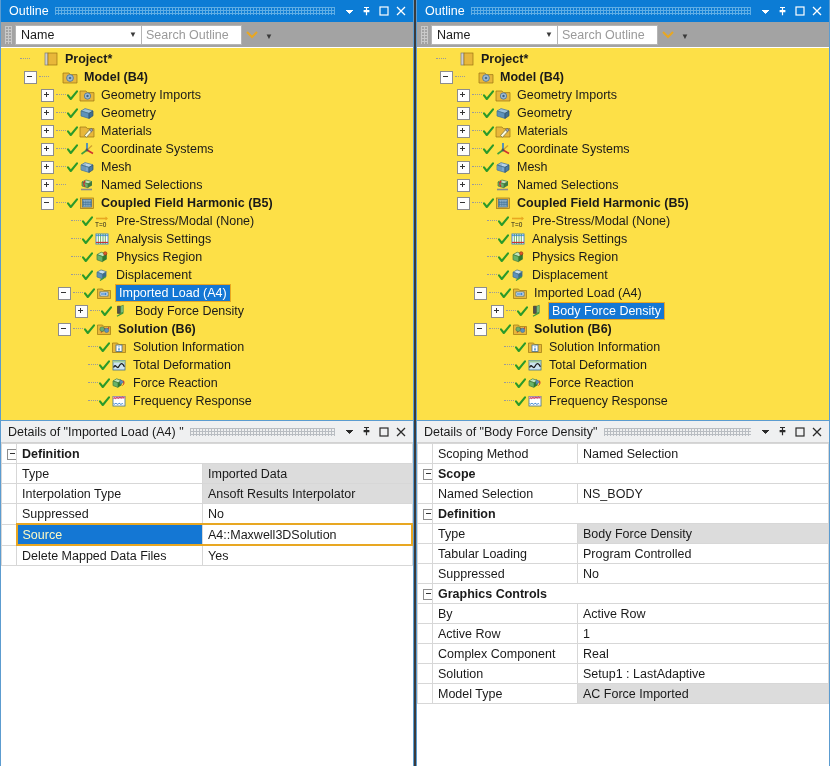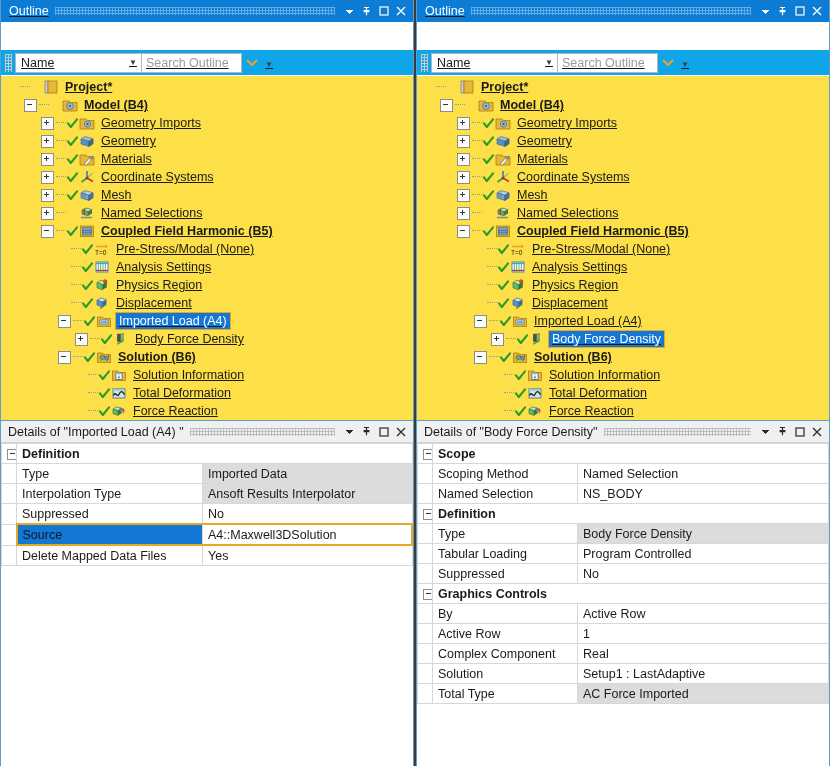--- a/index.html
+++ b/index.html
@@ -22,21 +22,20 @@
   .pane.right{border-left:1px solid #3b3b3b;}
 
   
   .outline-win{
     height:420px;
     display:flex;flex-direction:column;
     box-sizing:border-box;
     border:1px solid #5c9cd0;
     border-top:none;border-bottom:none;
     background:#fff;
-    text-decoration:underline;
   }
   .titlebar{
     height:22px;min-height:22px;
     background:#0c7cd5;
     color:#ffffff;
     display:flex;align-items:center;
     padding:0 4px 0 8px;
     box-sizing:border-box;
     font-size:12.5px;
   }
@@ -55,25 +54,24 @@
     cursor:default;
     color:#ffffff;
     font-size:12px;line-height:1;
   }
   .tbtn svg{display:block;}
 
   
   .outline-toolbar{
     height:26px;min-height:26px;
     display:flex;align-items:center;
-    background:#0ea5e9;
+    background:#a3a3a3;
     padding:0 4px;
     box-sizing:border-box;
     border-bottom:1px solid #ffffff;
-    margin-top:28px;
   }
   .dots{
     width:7px;height:18px;margin-right:3px;
     background-image:
       repeating-linear-gradient(to right,#c9c9c9 0 1px,transparent 1px 3px),
       repeating-linear-gradient(to bottom,#c9c9c9 0 1px,transparent 1px 3px);
     background-size:3px 3px;
   }
   .combo{
     width:127px;height:20px;
@@ -208,21 +206,21 @@
     display:inline-block;width:9px;height:9px;
     border:1px solid #8d8d8d;background:#fdfdfd;position:relative;vertical-align:middle;
   }
   .gexp::before{
     content:"";position:absolute;left:2px;top:3px;width:5px;height:1px;background:#333;
   }
   td.pname{}
   td.pval{}
   td.pval.readonly{background:#dcdcdc;}
   tr.selrow td.pname{
-    background:#1477d4;color:#0f172a;margin-left:9px;
+    background:#1477d4;color:#fef9c3;margin-left:9px;
   }
   tr.selrow td.pname,tr.selrow td.pval{
     border-top:2px solid #e8a722;border-bottom:2px solid #e8a722;
   }
   tr.selrow td.pname{border-left:2px solid #e8a722;}
   tr.selrow td.pval{border-right:2px solid #e8a722;}
 </style>
 </head>
 <body>
 
@@ -1142,30 +1140,30 @@
         </span>
       </div>
       <table class="props">
         <colgroup>
             <col style="width:15px">
             <col style="width:145px">
             <col>
           </colgroup>
         <tbody>
             <tr>
+              <td class="grpbox"></td>
+              <td class="pname">Scoping Method</td>
+              <td class="pval">Named Selection</td>
+            </tr>
+            <tr>
               <td class="grpbox"><span class="gexp"></span></td>
               <td class="grpname" colspan="2">Scope</td>
             </tr>
             <tr>
               <td class="grpbox"></td>
-              <td class="pname">Scoping Method</td>
-              <td class="pval">Named Selection</td>
-            </tr>
-            <tr>
-              <td class="grpbox"></td>
               <td class="pname">Named Selection</td>
               <td class="pval">NS_BODY</td>
             </tr>
             <tr>
               <td class="grpbox"><span class="gexp"></span></td>
               <td class="grpname" colspan="2">Definition</td>
             </tr>
             <tr>
               <td class="grpbox"></td>
               <td class="pname">Type</td>
@@ -1200,20 +1198,20 @@
               <td class="pname">Complex Component</td>
               <td class="pval">Real</td>
             </tr>
             <tr>
               <td class="grpbox"></td>
               <td class="pname">Solution</td>
               <td class="pval">Setup1 : LastAdaptive</td>
             </tr>
             <tr>
               <td class="grpbox"></td>
-              <td class="pname">Total Type</td>
+              <td class="pname">Model Type</td>
               <td class="pval readonly">AC Force Imported</td>
             </tr>
           </tbody>
       </table>
     </div>
   </div>
 </div>
 
 </body></html>

